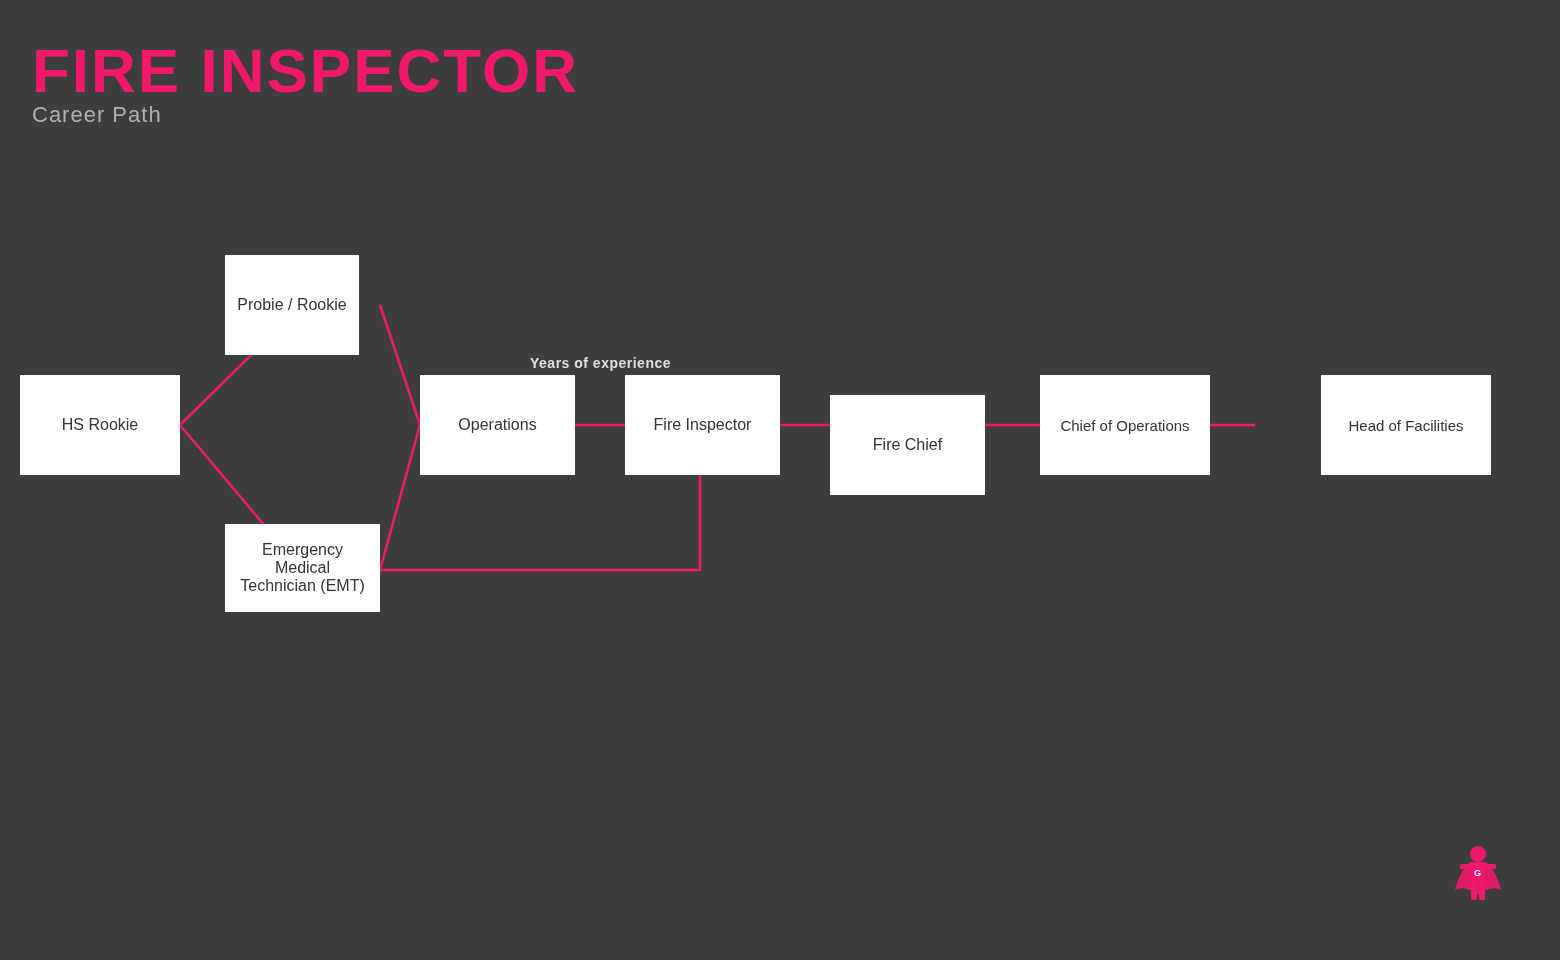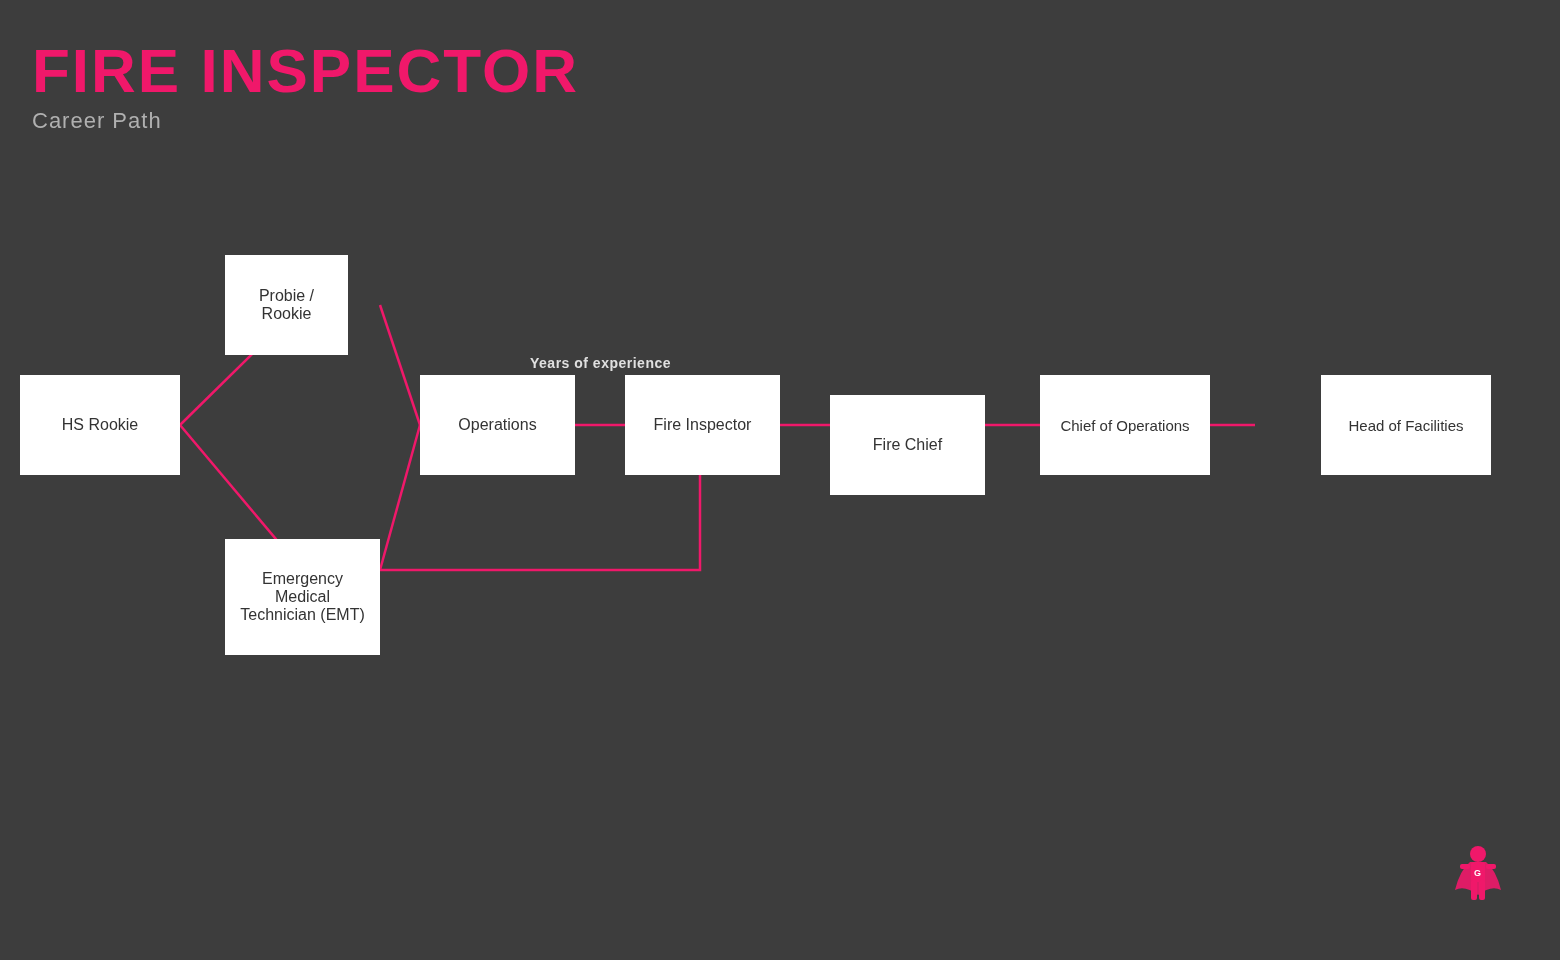--- a/index.html
+++ b/index.html
@@ -23,21 +23,20 @@
       font-weight: 900;
       color: #f0186a;
       letter-spacing: 2px;
       line-height: 1;
     }
 
     .subtitle {
       font-size: 22px;
       color: #b0b0b0;
       font-weight: 300;
-      margin-top: 6px;
       letter-spacing: 1px;
     }
 
     .diagram-container {
       position: absolute;
       top: 200px;
       left: 0;
       width: 1560px;
       height: 560px;
     }
@@ -113,22 +112,22 @@
     <line x1="1210" y1="225" x2="1255" y2="225" stroke="#f0186a" stroke-width="2.5"></line>
 
     <polyline points="380,370 700,370 700,275" stroke="#f0186a" stroke-width="2.5" fill="none"></polyline>
 
   </svg>
 
   <div class="years-label" style="left: 530px; top: 155px;">Years of experience</div>
 
   <div id="cards-container">
       <div class="card" style="left: 20px; top: 175px; width: 160px; height: 100px; font-size: 16px;">HS Rookie</div>
-      <div class="card" style="left: 225px; top: 55px; width: 123px; height: 100px; font-size: 16px;">Probie / Rookie</div>
-      <div class="card" style="left: 225px; top: 339px; width: 155px; height: 116px; font-size: 16px;">Emergency Medical<br>Technician (EMT)</div>
+      <div class="card" style="left: 225px; top: 55px; width: 134px; height: 100px; font-size: 16px;">Probie / Rookie</div>
+      <div class="card" style="left: 225px; top: 324px; width: 155px; height: 88px; font-size: 16px;">Emergency Medical<br>Technician (EMT)</div>
       <div class="card" style="left: 420px; top: 175px; width: 155px; height: 100px; font-size: 16px;">Operations</div>
       <div class="card" style="left: 625px; top: 175px; width: 155px; height: 100px; font-size: 16px;">Fire Inspector</div>
       <div class="card" style="left: 830px; top: 175px; width: 155px; height: 100px; font-size: 16px; margin-top: 20px;">Fire Chief</div>
       <div class="card" style="left: 1040px; top: 175px; width: 170px; height: 100px; font-size: 15px;">Chief of Operations</div>
       <div class="card" style="left: 1321px; top: 175px; width: 170px; height: 100px; font-size: 15px;">Head of Facilities</div>
     </div>
 </div>
 
 <div class="logo">
   <svg viewBox="0 0 80 80" xmlns="http://www.w3.org/2000/svg">

